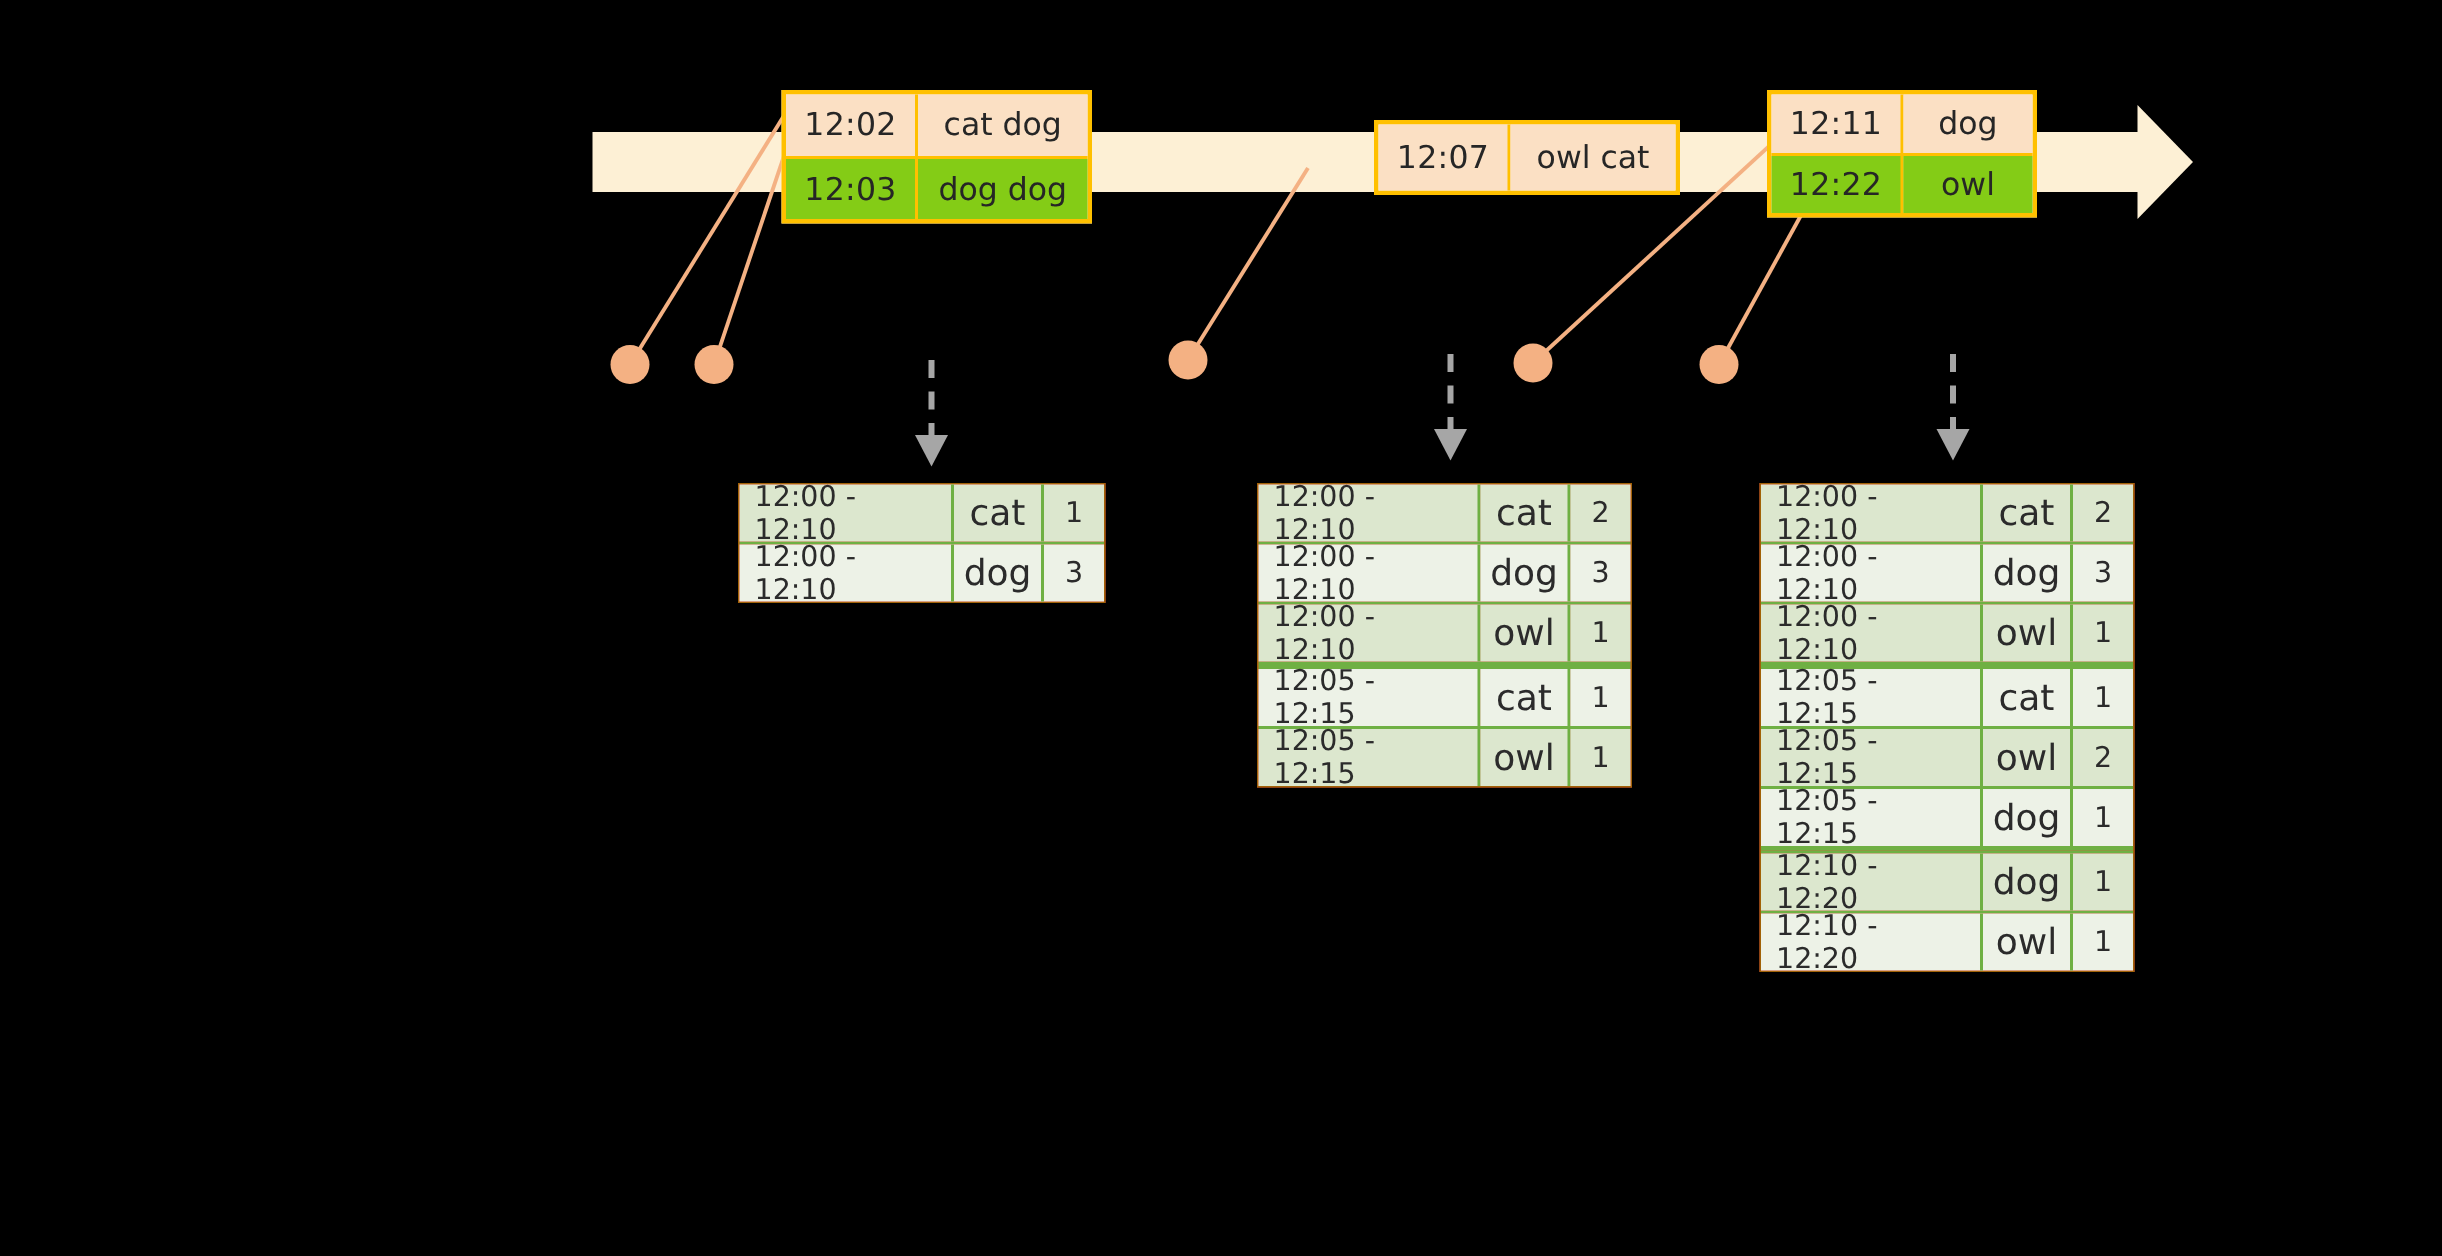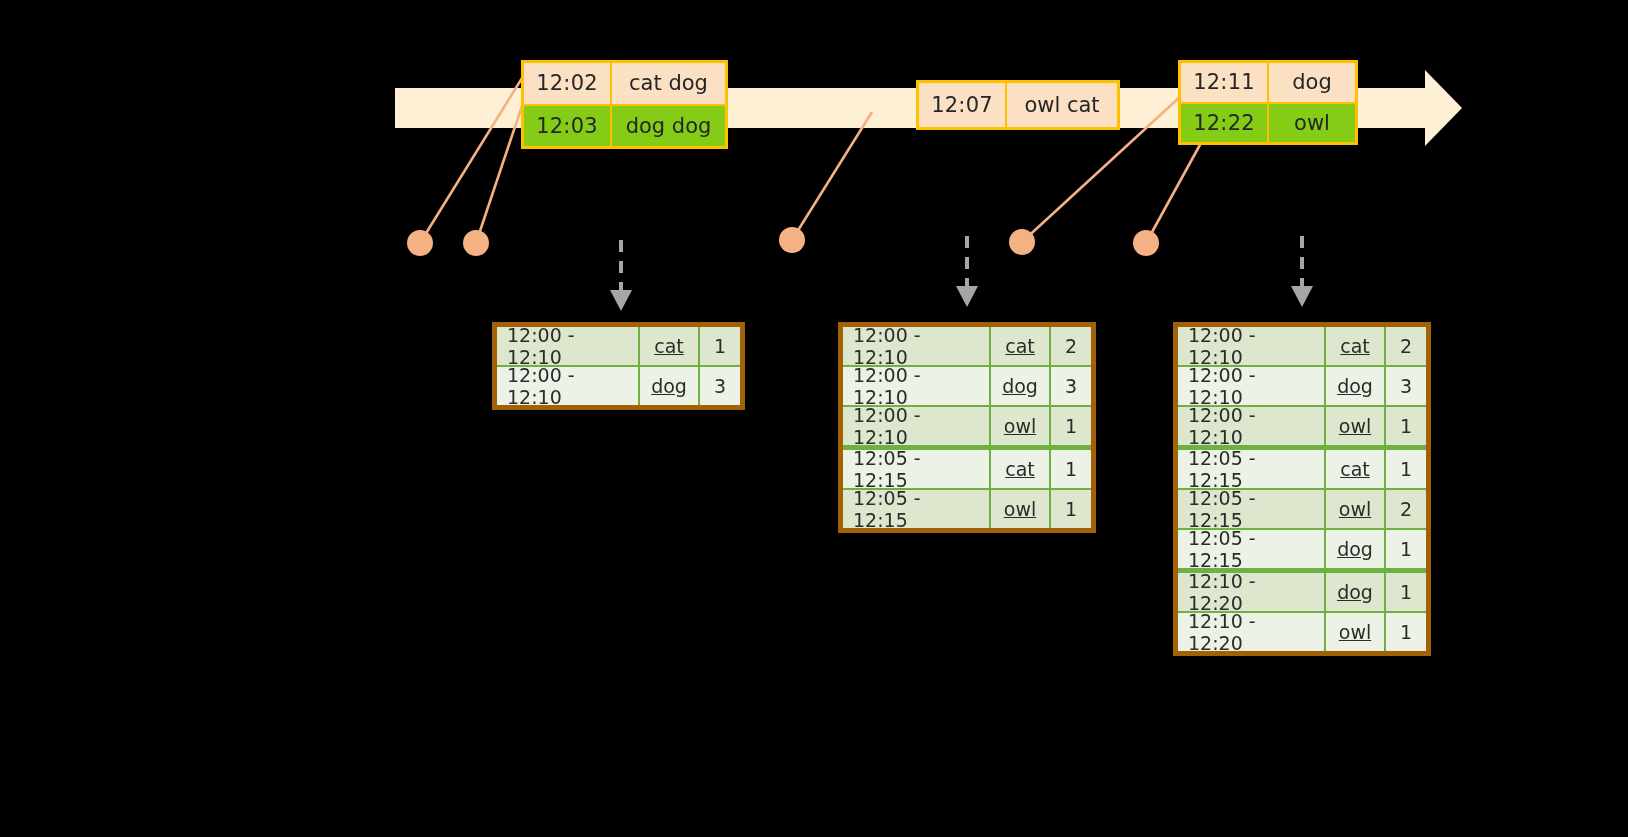--- a/index.html
+++ b/index.html
@@ -62,21 +62,21 @@
     justify-content: center;
     font-size: 21px;
     color: #262626;
   }
   .tint-a .event-time, .tint-a .event-payload { background: #FBE0C4; }
   .tint-b .event-time, .tint-b .event-payload { background: #84cc16; }
 
   
   .result-table {
     position: absolute;
-    border: 5px solid #a16207;
+    border: 1px solid #a16207;
     box-sizing: border-box;
     background: #ef4444;
   }
   .res-row {
     display: flex;
     height: 38px;
   }
   .res-row + .res-row {
     border-top: 2px solid #6FB043;
   }
@@ -92,23 +92,22 @@
     font-size: 19px;
     color: #2b2b2b;
     padding: 0 10px;
   }
   .res-key {
     box-sizing: border-box;
     border-right: 2px solid #6FB043;
     display: flex;
     align-items: center;
     justify-content: center;
-    font-size: 19px;
+    font-size: 24px;
     color: #2b2b2b;
-    text-decoration: underline;
   }
   .res-count {
     box-sizing: border-box;
     display: flex;
     align-items: center;
     justify-content: center;
     font-size: 19px;
     color: #2b2b2b;
   }
   .shade-dark .res-window, .shade-dark .res-key, .shade-dark .res-count { background:#DCE7CE; }

